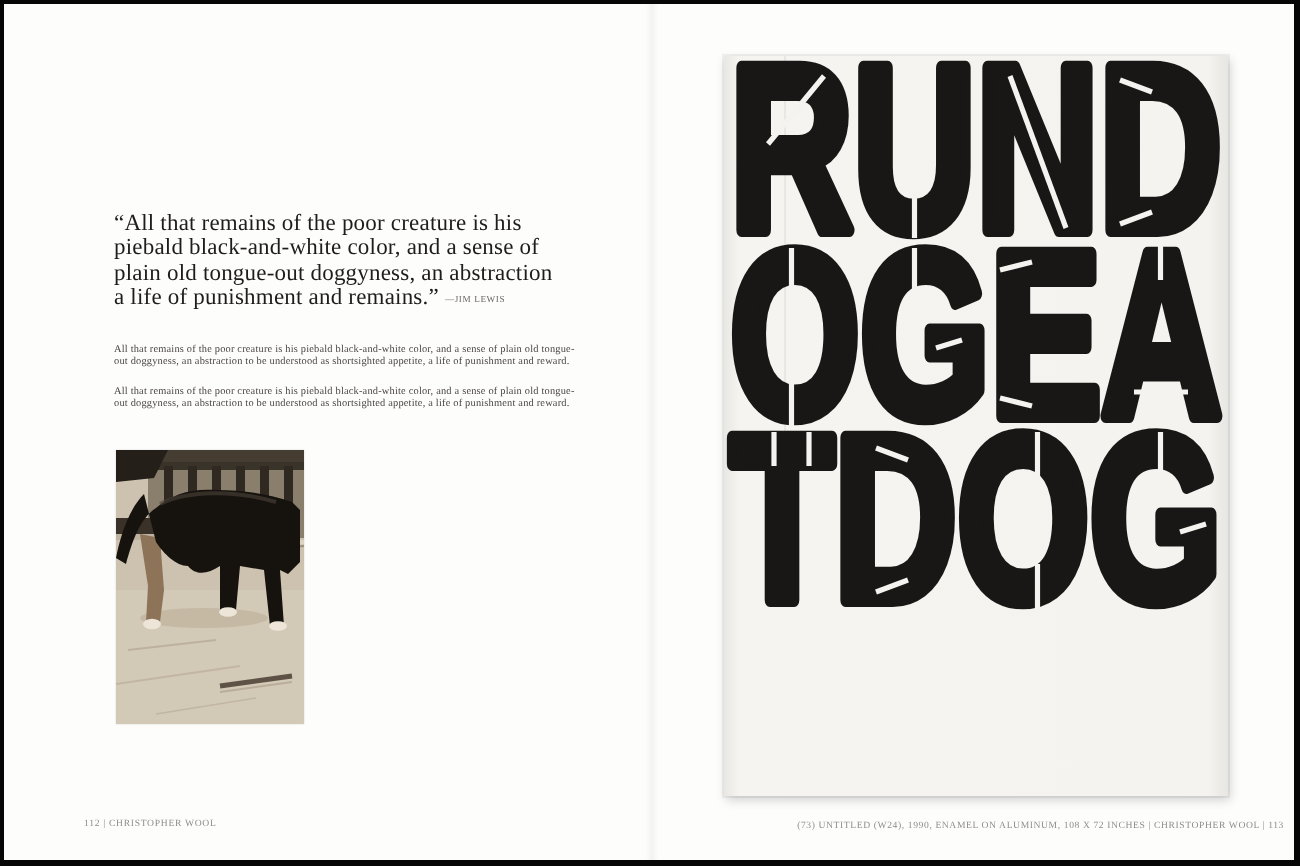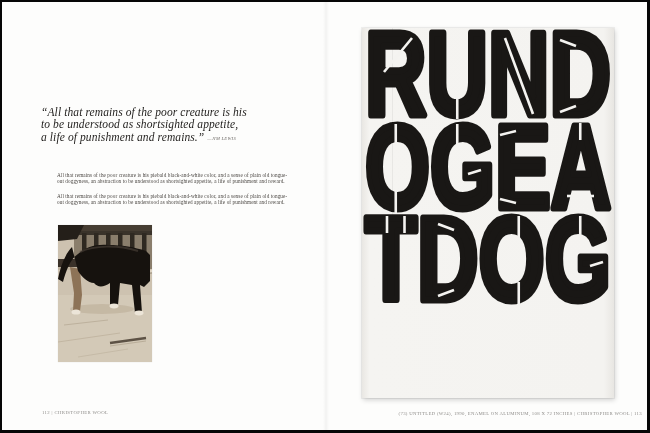--- a/index.html
+++ b/index.html
@@ -10,22 +10,22 @@
   .spread{
     position:absolute;left:2px;top:2px;width:645px;height:428px;
     background:#fdfdfc;overflow:hidden;
   }
   .gutter{
     position:absolute;left:321px;top:0;width:6px;height:428px;
     background:linear-gradient(90deg,rgba(0,0,0,0) 0%,rgba(0,0,0,0.045) 50%,rgba(0,0,0,0) 100%);
   }
   
   .quote{
-    position:absolute;left:39px;top:104px;width:252px;
-    color:#1f1d1b;font-size:11.5px;line-height:12.3px;letter-spacing:0.1px;font-style:italic;
+    position:absolute;left:55px;top:104px;width:252px;
+    color:#1f1d1b;font-size:11.5px;line-height:12.3px;letter-spacing:0.1px;
   }
   .quote-lastline{white-space:nowrap;}
   .attribution{
     font-size:4.6px;color:#6e6a66;letter-spacing:0.3px;margin-left:3px;
     font-family:"Liberation Serif", serif;vertical-align:1px;
   }
   .smallpara{
     position:absolute;left:55px;width:232px;
     color:#4a4642;font-size:5.2px;line-height:6.4px;letter-spacing:0.1px;
   }
@@ -66,21 +66,22 @@
 </head>
 <body>
 
 <div class="stage">
   <div class="spread">
     <div class="gutter"></div>
 
     <div>
       <div class="quote">
         <div>“All that remains of the poor creature is his</div>
-        <div>to be understood as shortsighted appetite,</div>
+        <div>piebald black-and-white color, and a sense of</div>
+        <div>plain old tongue-out doggyness, an abstraction</div>
         <div class="quote-lastline"><span>a life of punishment and remains.”</span><span class="attribution">—JIM LEWIS</span></div>
       </div>
 
       <div class="smallpara para1">All that remains of the poor creature is his piebald black-and-white color, and a sense of plain old tongue-out doggyness, an abstraction to be understood as shortsighted appetite, a life of punishment and reward.</div>
       <div class="smallpara para2">All that remains of the poor creature is his piebald black-and-white color, and a sense of plain old tongue-out doggyness, an abstraction to be understood as shortsighted appetite, a life of punishment and reward.</div>
 
       <svg class="photo" viewBox="0 0 94 137" xmlns="http://www.w3.org/2000/svg">
 
         <rect x="0" y="0" width="94" height="137" fill="#cdc2b0"></rect>
         <rect x="0" y="70" width="94" height="67" fill="#d3c9b7"></rect>

